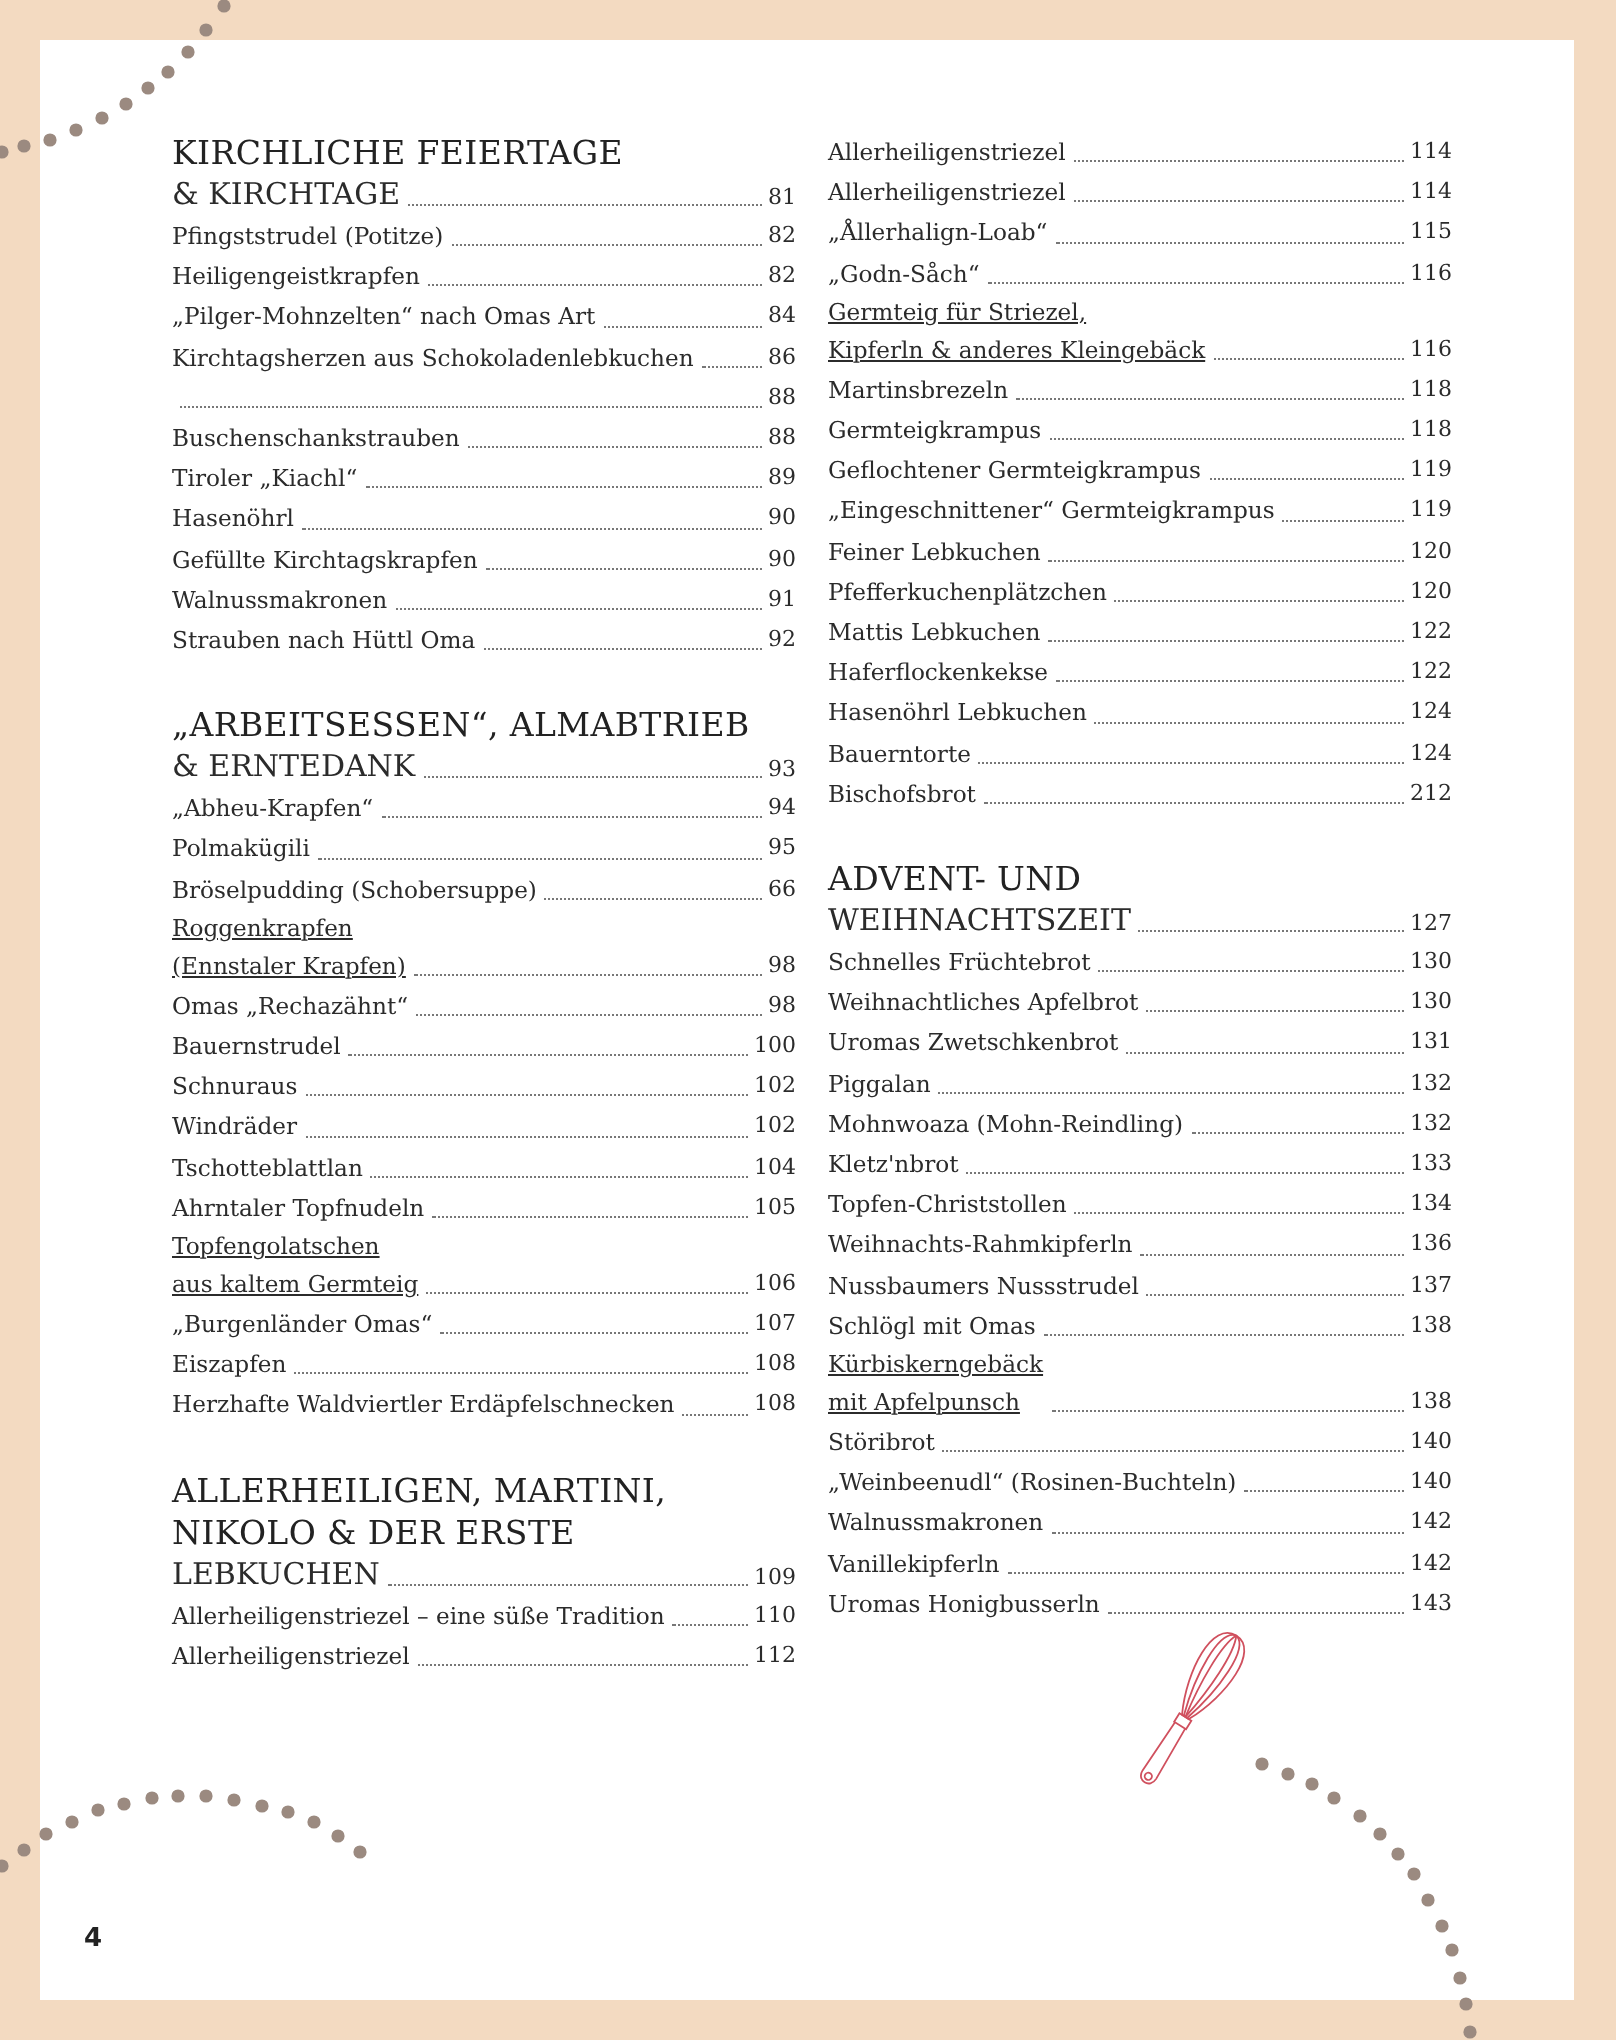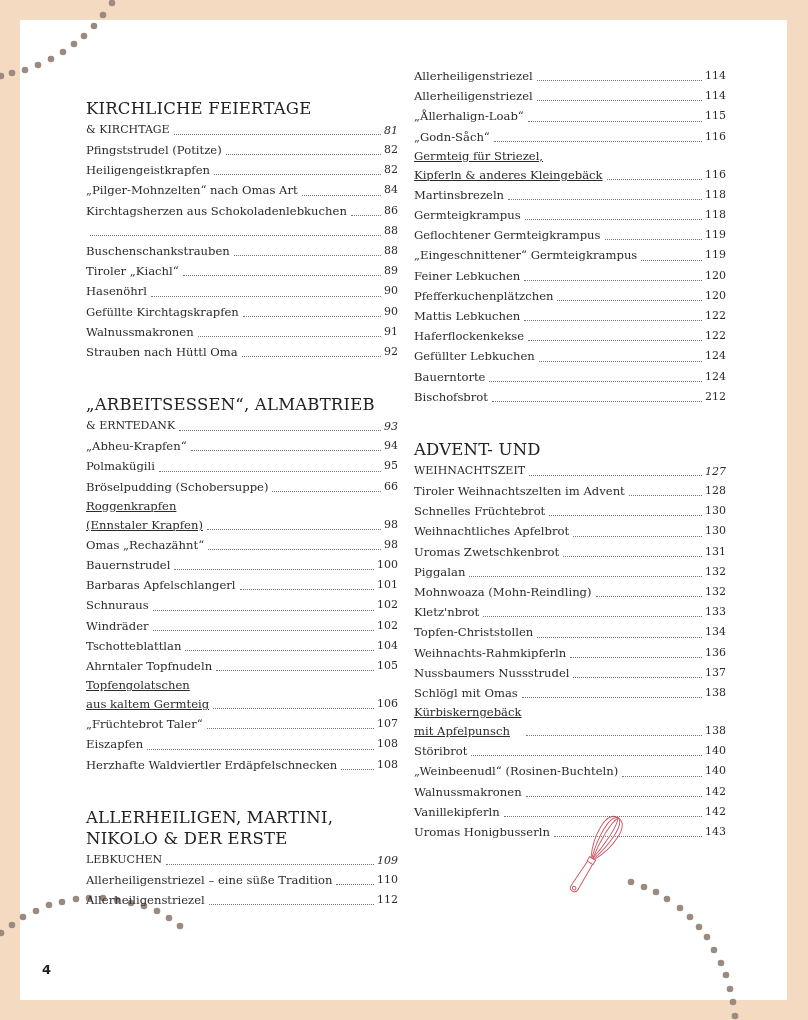--- a/index.html
+++ b/index.html
@@ -14,33 +14,32 @@
     background:#ffffff;
   }
   .deco { position:absolute; left:0; top:0; width:808px; height:1020px; pointer-events:none; }
   .col { position:absolute; top:66px; width:312px; }
   .col.left { left:86px; }
   .col.right { left:414px; }
   .section { margin-bottom:22px; }
   .sec-title {
     font-size:16.5px; line-height:21px; letter-spacing:0.2px; color:#222;
     font-weight:normal;
-    margin-top:32px;
   }
   .row {
     display:flex; align-items:flex-end; font-size:11.6px; line-height:20.2px;
   }
   .row .txt { white-space:pre-line; flex:0 0 auto; max-width:270px; }
   .row .dots {
     flex:1 1 auto; margin:0 3px 5px 4px; height:0;
     border-bottom:1.3px dotted #777;
   }
   .row .pg { flex:0 0 auto; font-size:11px; }
-  .row.head .txt { font-size:11px; line-height:21px; }
-  .row.head .pg { font-size:11px; line-height:18px;font-style:italic; }
+  .row.head .txt { font-size:15px; line-height:21px; }
+  .row.head .pg { font-size:11px; line-height:18px; }
   .row.multi .txt { line-height:19px;text-decoration:underline; }
   .folio {
     position:absolute; left:42px; top:962px;
     font-family:"DejaVu Sans", sans-serif; font-weight:bold; font-size:13px; color:#222;
   }
 </style>
 </head>
 <body>
 
 <div class="page"></div>
@@ -205,25 +204,20 @@
           <span class="txt">Omas „Rechazähnt“</span>
           <span class="dots"></span>
           <span class="pg">98</span>
         </div>
         <div class="row">
           <span class="txt">Bauernstrudel</span>
           <span class="dots"></span>
           <span class="pg">100</span>
         </div>
         <div class="row">
-          <span class="txt">Barbaras Apfelschlangerl</span>
-          <span class="dots"></span>
-          <span class="pg">101</span>
-        </div>
-        <div class="row">
           <span class="txt">Schnuraus</span>
           <span class="dots"></span>
           <span class="pg">102</span>
         </div>
         <div class="row">
           <span class="txt">Windräder</span>
           <span class="dots"></span>
           <span class="pg">102</span>
         </div>
         <div class="row">
@@ -236,21 +230,21 @@
           <span class="dots"></span>
           <span class="pg">105</span>
         </div>
         <div class="row multi">
           <span class="txt">Topfengolatschen
 aus kaltem Germteig</span>
           <span class="dots"></span>
           <span class="pg">106</span>
         </div>
         <div class="row">
-          <span class="txt">„Früchtebrot Taler“</span>
+          <span class="txt">„Burgenländer Omas“</span>
           <span class="dots"></span>
           <span class="pg">107</span>
         </div>
         <div class="row">
           <span class="txt">Eiszapfen</span>
           <span class="dots"></span>
           <span class="pg">108</span>
         </div>
         <div class="row">
           <span class="txt">Herzhafte Waldviertler Erdäpfelschnecken</span>
@@ -346,21 +340,21 @@
           <span class="txt">Mattis Lebkuchen</span>
           <span class="dots"></span>
           <span class="pg">122</span>
         </div>
         <div class="row">
           <span class="txt">Haferflockenkekse</span>
           <span class="dots"></span>
           <span class="pg">122</span>
         </div>
         <div class="row">
-          <span class="txt">Gefüllter Lebkuchen</span>
+          <span class="txt">Hasenöhrl Lebkuchen</span>
           <span class="dots"></span>
           <span class="pg">124</span>
         </div>
         <div class="row">
           <span class="txt">Bauerntorte</span>
           <span class="dots"></span>
           <span class="pg">124</span>
         </div>
         <div class="row">
           <span class="txt">Bischofsbrot</span>
@@ -372,25 +366,20 @@
 
   <div class="section">
     <div class="sec-title">ADVENT- UND</div>
     <div class="row head">
       <span class="txt">WEIHNACHTSZEIT</span>
       <span class="dots"></span>
       <span class="pg">127</span>
     </div>
     <div>
         <div class="row">
-          <span class="txt">Tiroler Weihnachtszelten im Advent</span>
-          <span class="dots"></span>
-          <span class="pg">128</span>
-        </div>
-        <div class="row">
           <span class="txt">Schnelles Früchtebrot</span>
           <span class="dots"></span>
           <span class="pg">130</span>
         </div>
         <div class="row">
           <span class="txt">Weihnachtliches Apfelbrot</span>
           <span class="dots"></span>
           <span class="pg">130</span>
         </div>
         <div class="row">

